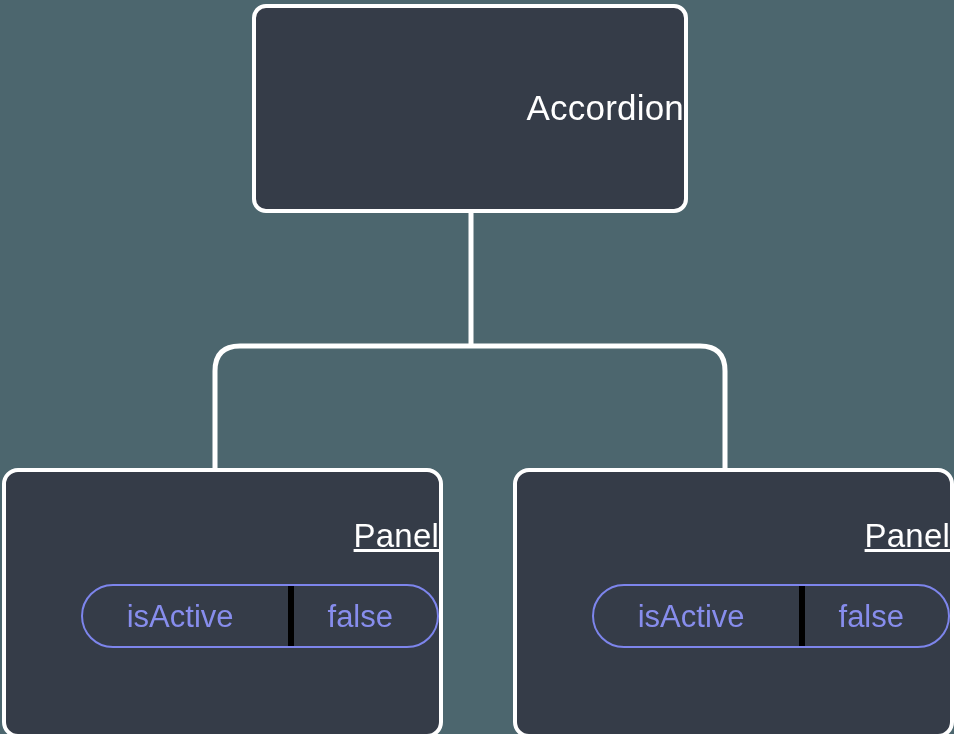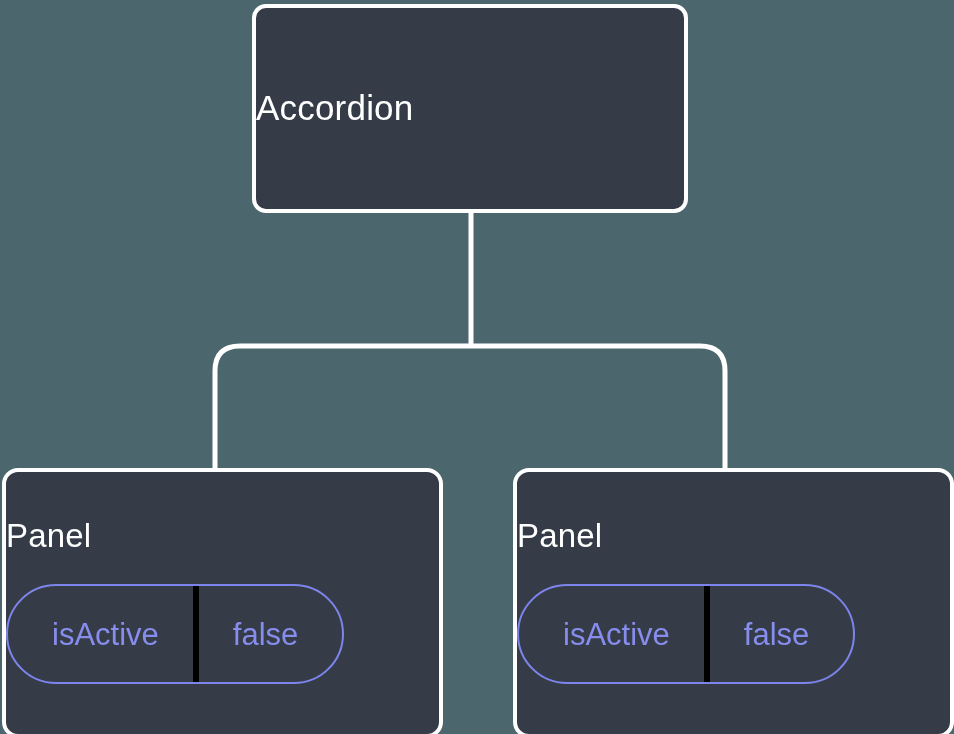--- a/index.html
+++ b/index.html
@@ -34,21 +34,21 @@
 
   
   .node {
     position: absolute;
     box-sizing: border-box;
     background: #353c48;
     border: 4px solid #ffffff;
     border-radius: 14px;
     display: flex;
     flex-direction: column;
-    align-items: flex-start;
+    align-items: flex-end;
     justify-content: center;
   }
 
   .node-title {
     color: #ffffff;
     font-size: 34px;
     font-weight: 400;
     letter-spacing: 0.2px;
     line-height: 1.1;
     text-align: center;
@@ -78,32 +78,34 @@
   #node-panel-left {
     left: 2px;
     width: 441px;
   }
   #node-panel-right {
     left: 513px;
     width: 441px;
   }
   .node-panel .node-title {
     font-size: 33px;
+    text-decoration: underline;
   }
 
   
   .prop-pill {
     margin-top: 30px;
     display: flex;
     align-items: stretch;
     box-sizing: border-box;
     border: 2px solid #7d85ec;
     border-radius: 999px;
-    height: 100px;
+    height: 64px;
     overflow: hidden;
+    gap: 20px;
   }
   .prop-key,
   .prop-value {
     display: flex;
     align-items: center;
     justify-content: center;
     color: #878ded;
     font-size: 31px;
     line-height: 1;
     white-space: nowrap;

